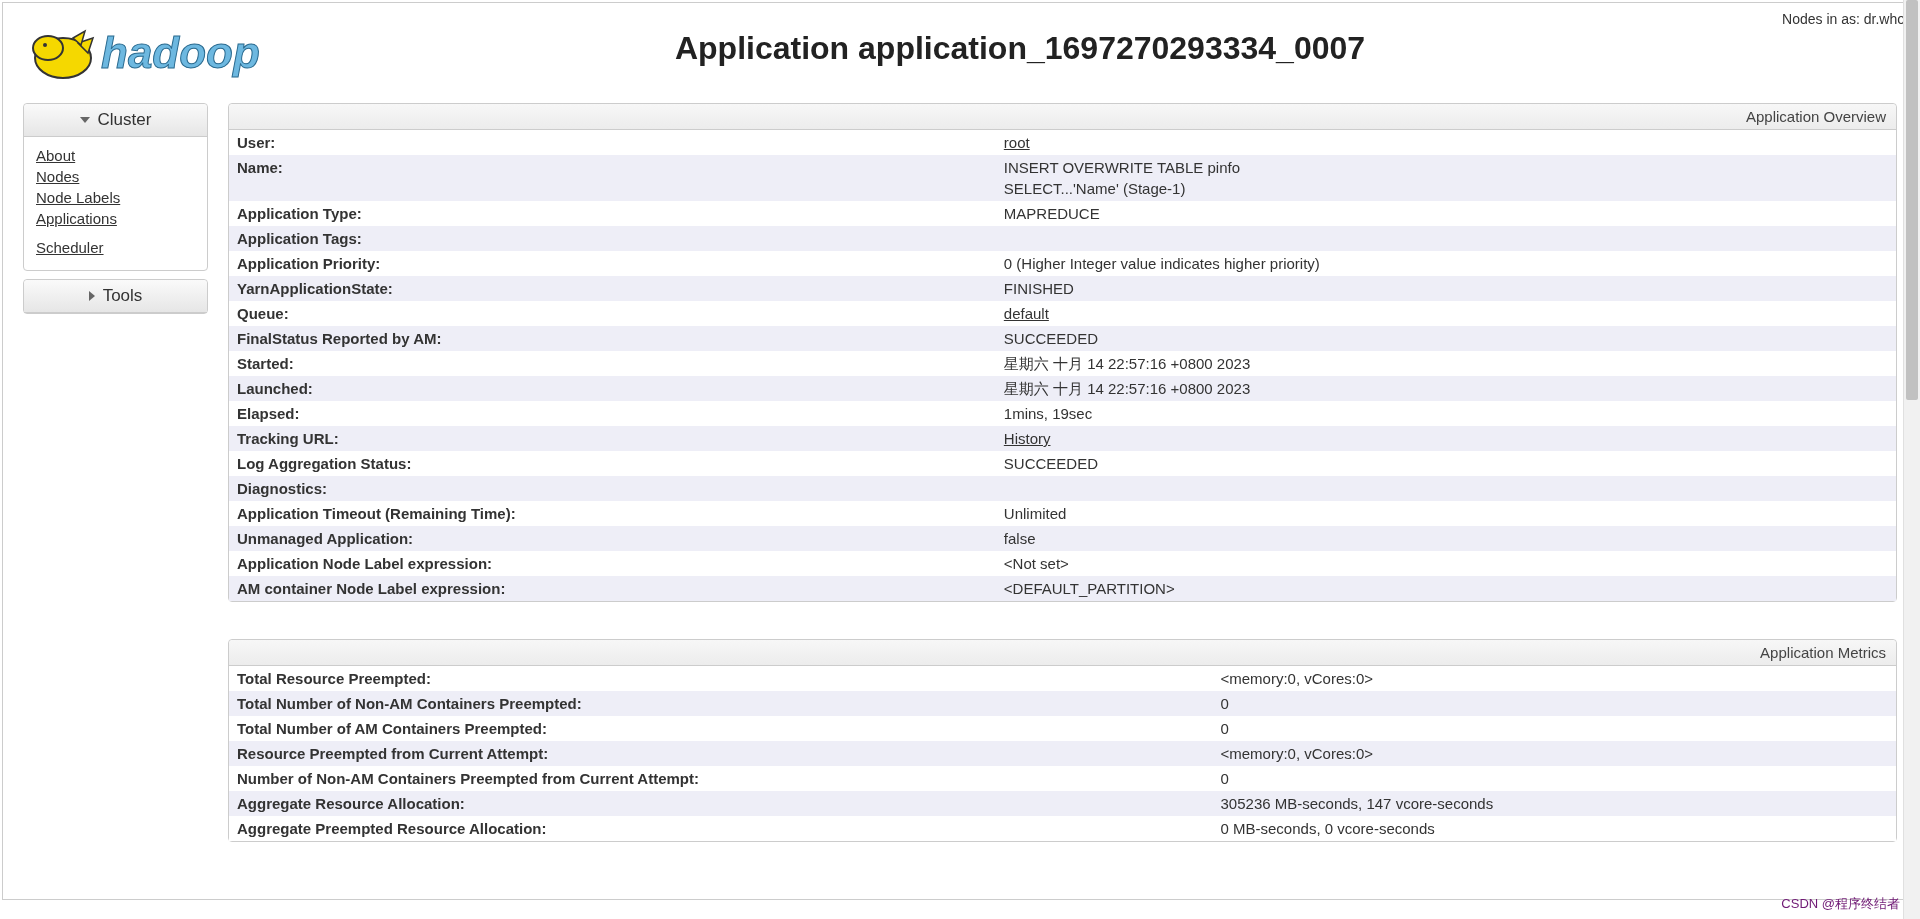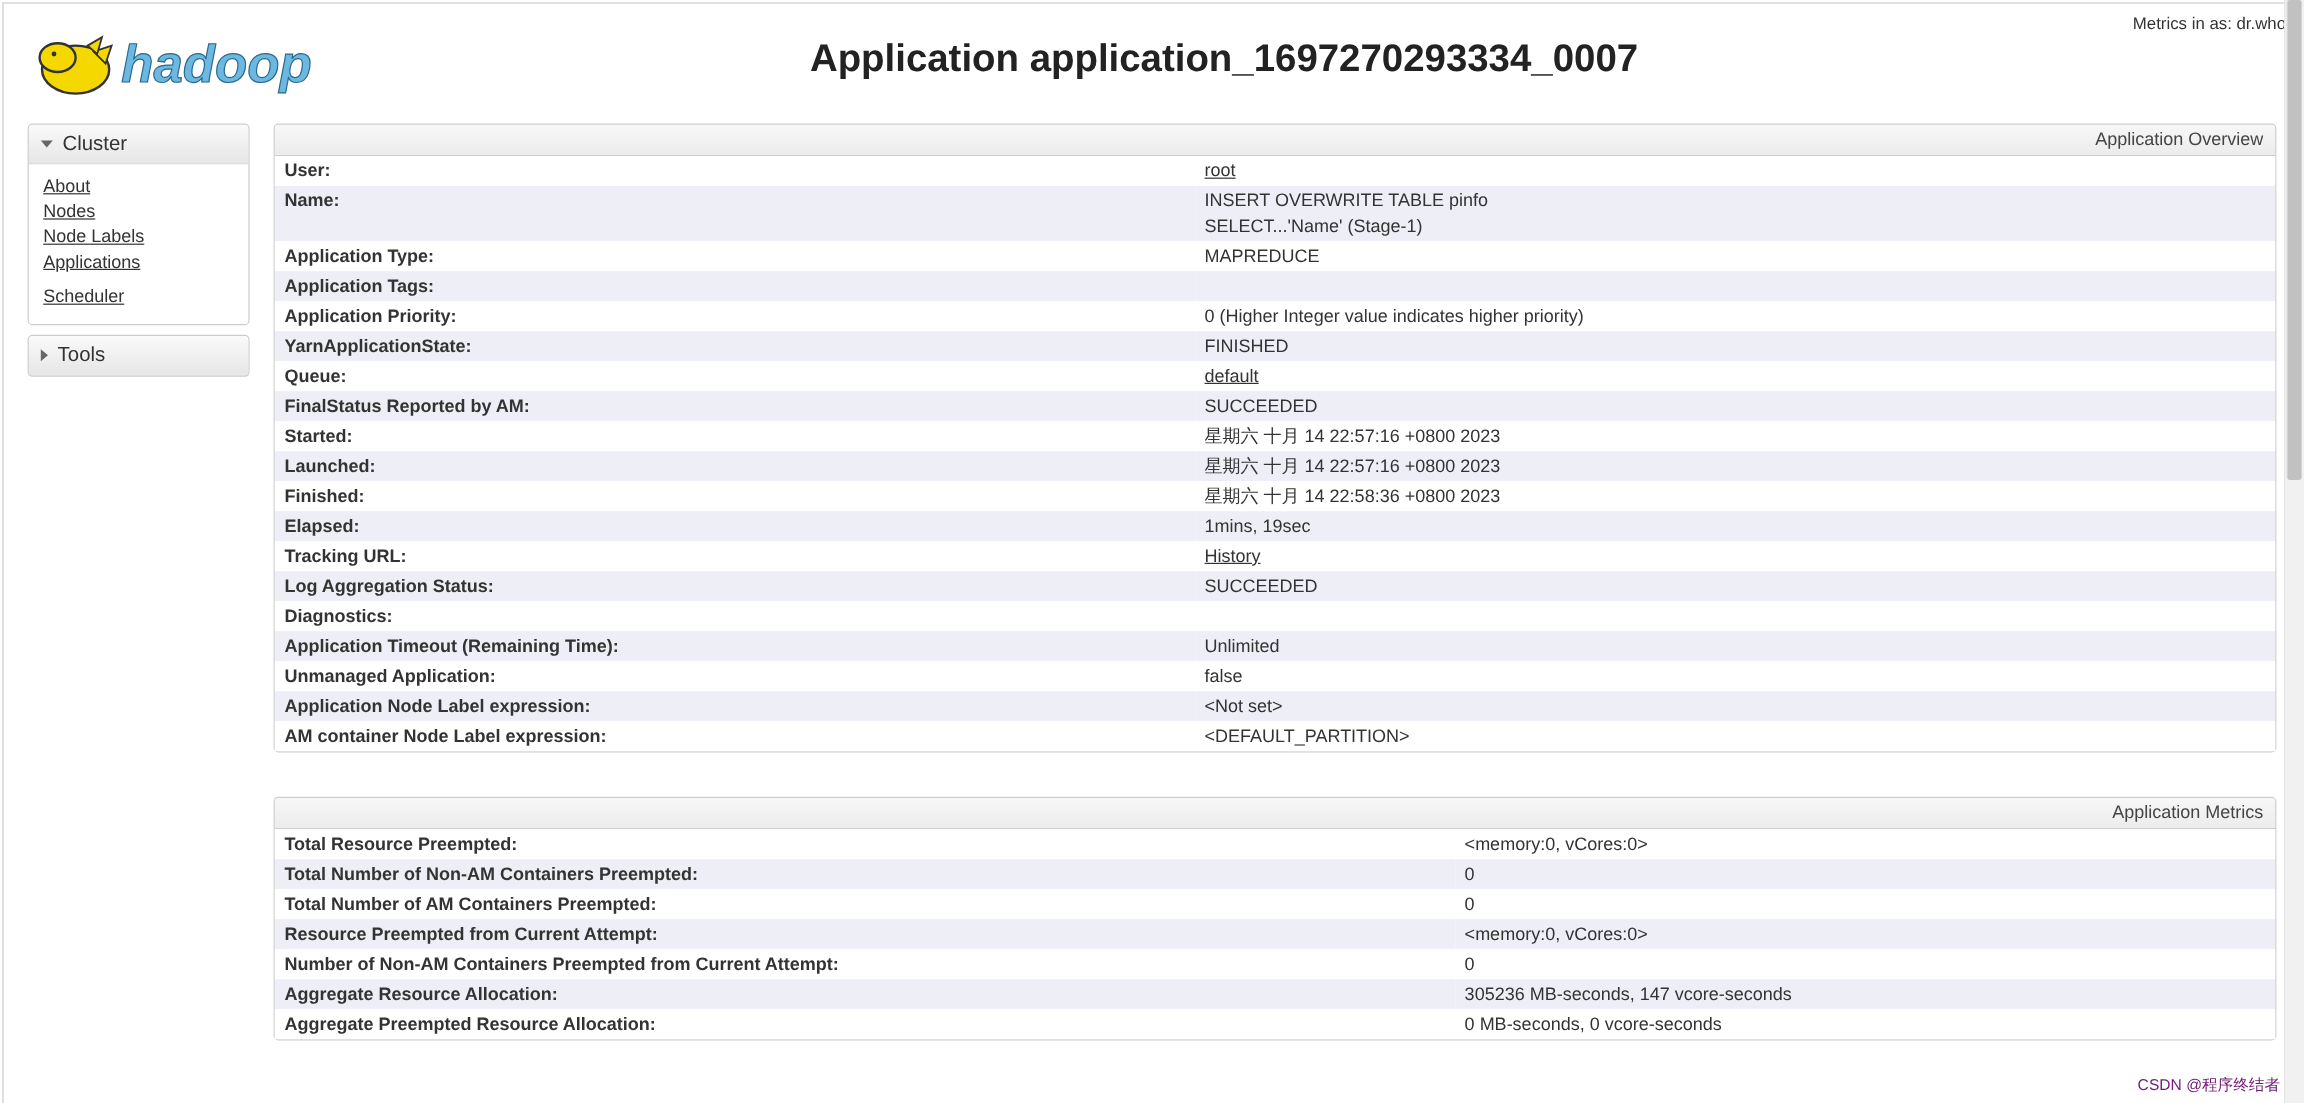--- a/index.html
+++ b/index.html
@@ -6,21 +6,21 @@
   body { font-family: Arial, Helvetica, sans-serif; font-size: 14px; color: #333; background: #fff; }
   .page { border: 1px solid #ccc; margin: 2px; position: relative; min-height: 760px; }
   .logged-in { position: absolute; top: 8px; right: 12px; font-size: 14px; color: #333; }
   .header { display: flex; align-items: center; padding: 10px 20px 20px 20px; }
   .logo { display: flex; align-items: center; cursor: pointer; }
   .logo svg { width: 320px; height: 70px; }
   .title { flex: 1; text-align: center; font-size: 32px; font-weight: bold; color: #222; margin-right: 200px; }
   .content { display: flex; padding: 0 20px 20px 20px; gap: 20px; }
   .sidebar { width: 185px; flex-shrink: 0; }
   .sidebox { border: 1px solid #ccc; border-radius: 4px; margin-bottom: 8px; }
-  .sidebox-header { background: linear-gradient(to bottom, #fafafa, #e6e6e6); border-bottom: 1px solid #ccc; padding: 6px 10px; font-size: 17px; border-radius: 4px 4px 0 0; display: flex; align-items: center; cursor: pointer; }
+  .sidebox-header { background: linear-gradient(to bottom, #fafafa, #e6e6e6); border-bottom: 1px solid #ccc; padding: 6px 10px; font-size: 17px; border-radius: 4px 4px 0 0; display: flex; align-items: center; cursor: pointer; justify-content: center; }
   .sidebox-header .tri { width: 0; height: 0; border-left: 5px solid transparent; border-right: 5px solid transparent; border-top: 6px solid #666; margin-right: 8px; }
   .sidebox-header .tri-right { border-top: 5px solid transparent; border-bottom: 5px solid transparent; border-left: 6px solid #666; border-right: 0; margin-right: 8px; width:0;height:0;}
   .sidebox-body { padding: 8px 12px 12px 12px; }
   .sidebox-body a { display: block; color: #333; text-decoration: underline; font-size: 15px; line-height: 1.4; cursor: pointer; }
   .sidebox-body .sub { padding-left: 28px; }
   .sidebox-body .spacer { height: 8px; }
   .main { flex: 1; }
   .section { border: 1px solid #ccc; border-radius: 4px; background: #fff; margin-bottom: 37px; }
   .section-title { background: linear-gradient(to bottom, #f7f7f7, #ececec); border-bottom: 1px solid #ccc; border-radius: 4px 4px 0 0; padding: 4px 10px; text-align: right; font-size: 15px; color: #444; }
   table.info { width: 100%; border-collapse: collapse; }
@@ -33,21 +33,21 @@
   .pre-line { white-space: pre-line; }
   .scrollbar { position: fixed; right: 0; top: 0; bottom: 0; width: 17px; background: #f1f1f1; border-left: 1px solid #e0e0e0; }
   .scrollbar .thumb { position: absolute; left: 2px; right: 2px; top: 0; height: 400px; background: #c1c1c1; border-radius: 2px; }
   .watermark { position: fixed; right: 20px; bottom: 6px; font-size: 13px; color: #701a75; }
 </style>
 </head>
 <body>
 
 <div class="page">
   <div class="logged-in">
-    <span>Metrics in as:</span> <span>dr.who</span>
+    <span>Nodes in as:</span> <span>dr.who</span>
   </div>
 
   <div class="header">
     <div class="logo">
       <svg viewBox="0 0 320 70">
         <ellipse cx="40" cy="45" rx="28" ry="20" fill="#f5d800" stroke="#333" stroke-width="2"></ellipse>
         <ellipse cx="25" cy="35" rx="15" ry="12" fill="#f5d800" stroke="#333" stroke-width="2"></ellipse>
         <circle cx="22" cy="32" r="2" fill="#333"></circle>
         <path d="M55 30 L70 25 L65 40 Z" fill="#f5d800" stroke="#333" stroke-width="1.5"></path>
         <path d="M50 25 L62 18 L58 32 Z" fill="#f5d800" stroke="#333" stroke-width="1.5"></path>
@@ -122,24 +122,20 @@
               </tr>
           <tr>
                 <td class="label">Started:</td>
                 <td class="value">星期六 十月 14 22:57:16 +0800 2023</td>
               </tr>
           <tr>
                 <td class="label">Launched:</td>
                 <td class="value">星期六 十月 14 22:57:16 +0800 2023</td>
               </tr>
           <tr>
-                <td class="label">Finished:</td>
-                <td class="value">星期六 十月 14 22:58:36 +0800 2023</td>
-              </tr>
-          <tr>
                 <td class="label">Elapsed:</td>
                 <td class="value">1mins, 19sec</td>
               </tr>
           <tr>
                 <td class="label">Tracking URL:</td>
                 <td class="value"><a>History</a></td>
               </tr>
           <tr>
                 <td class="label">Log Aggregation Status:</td>
                 <td class="value">SUCCEEDED</td>

